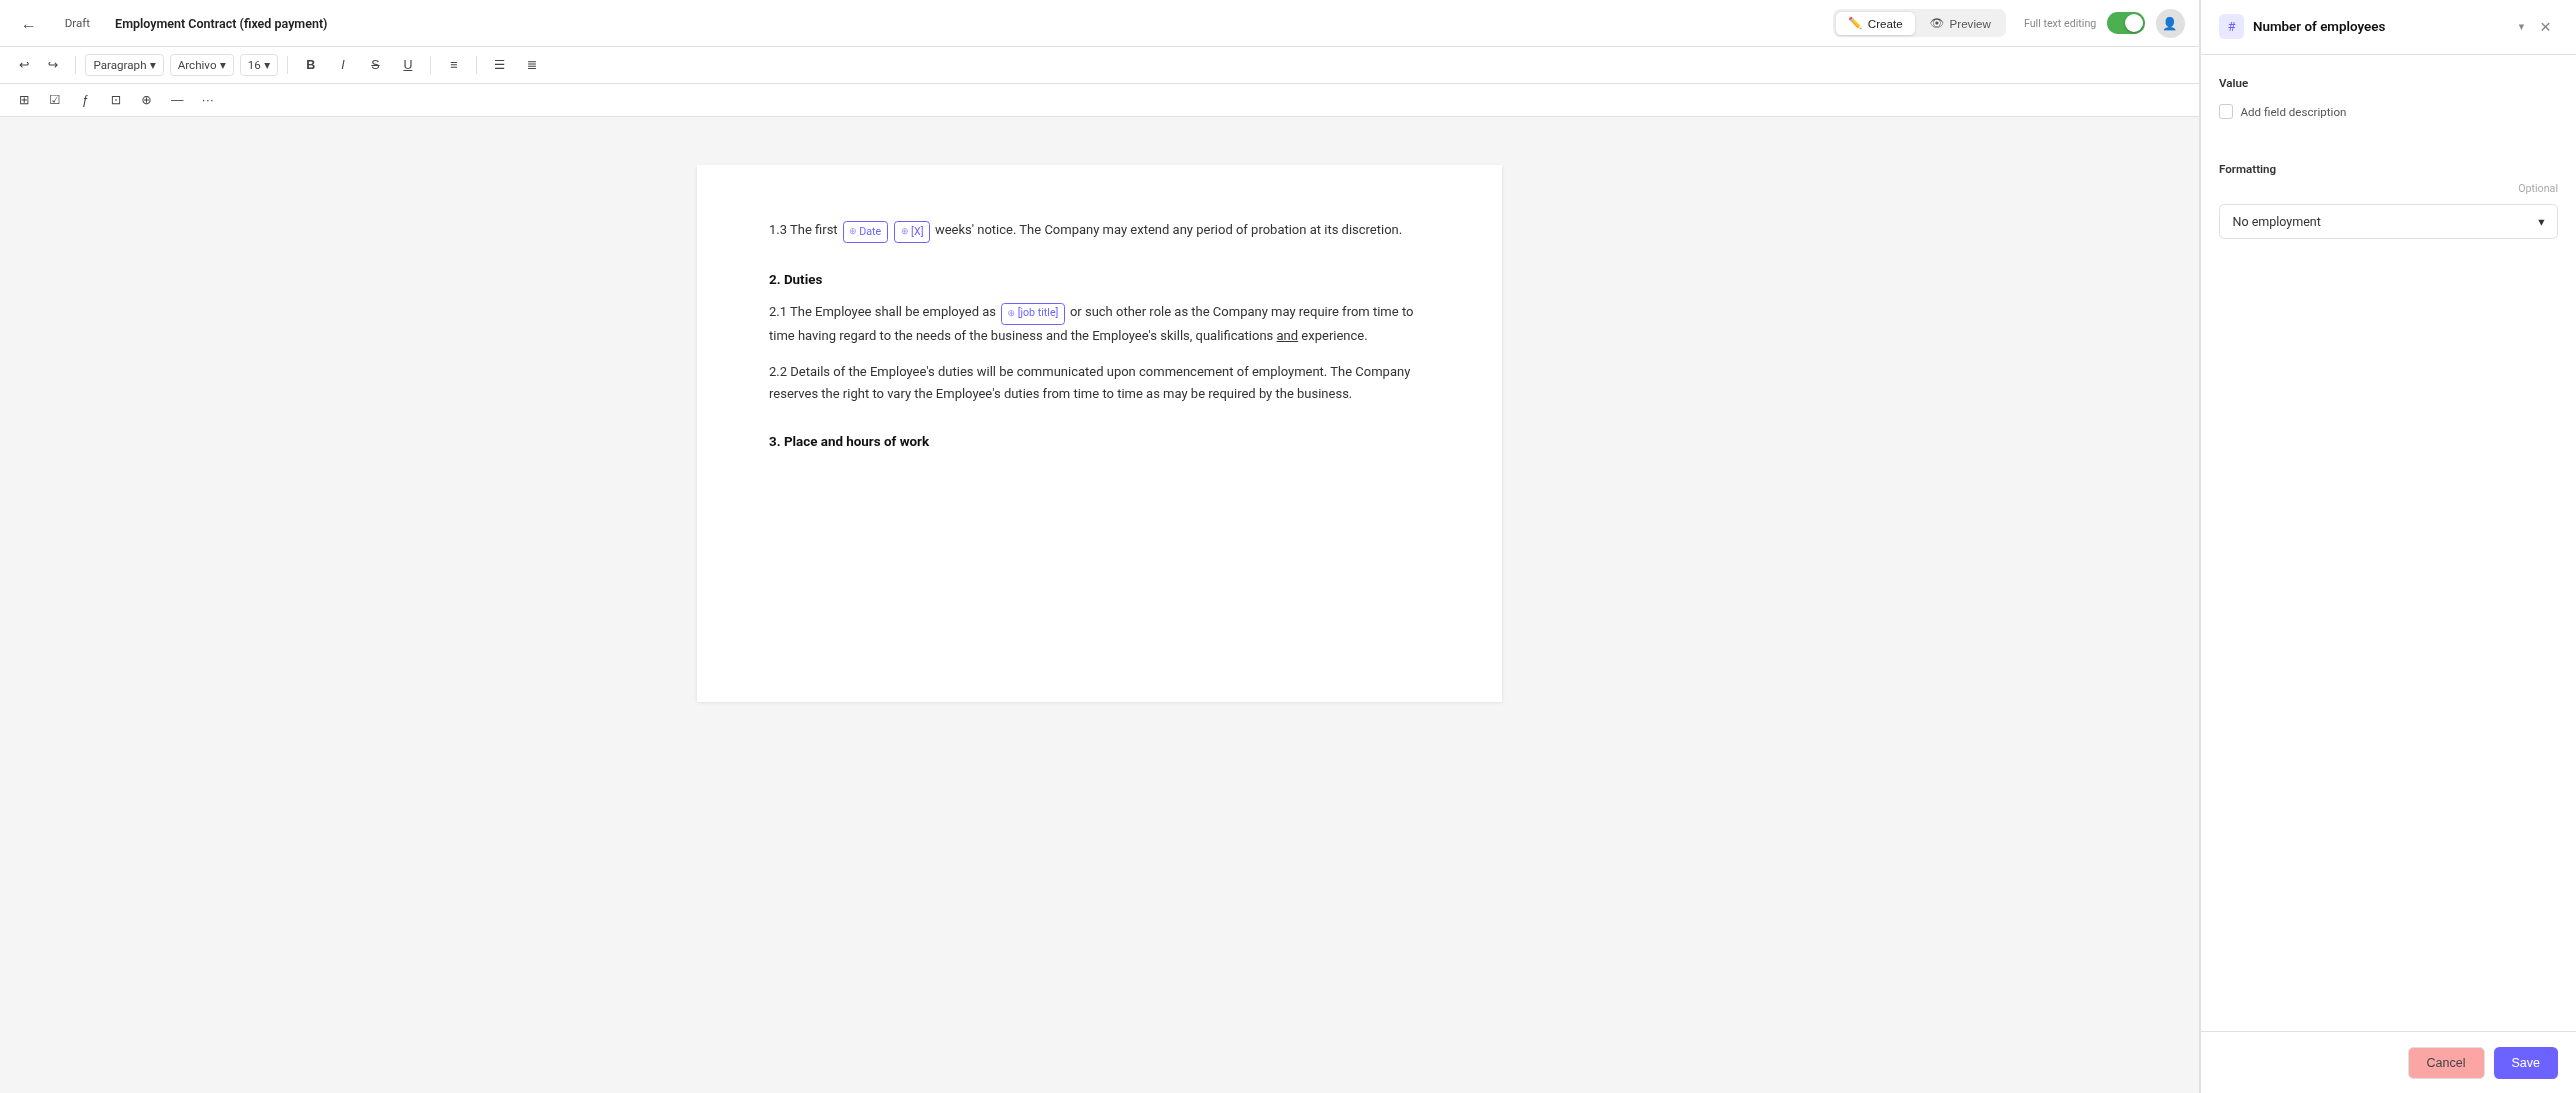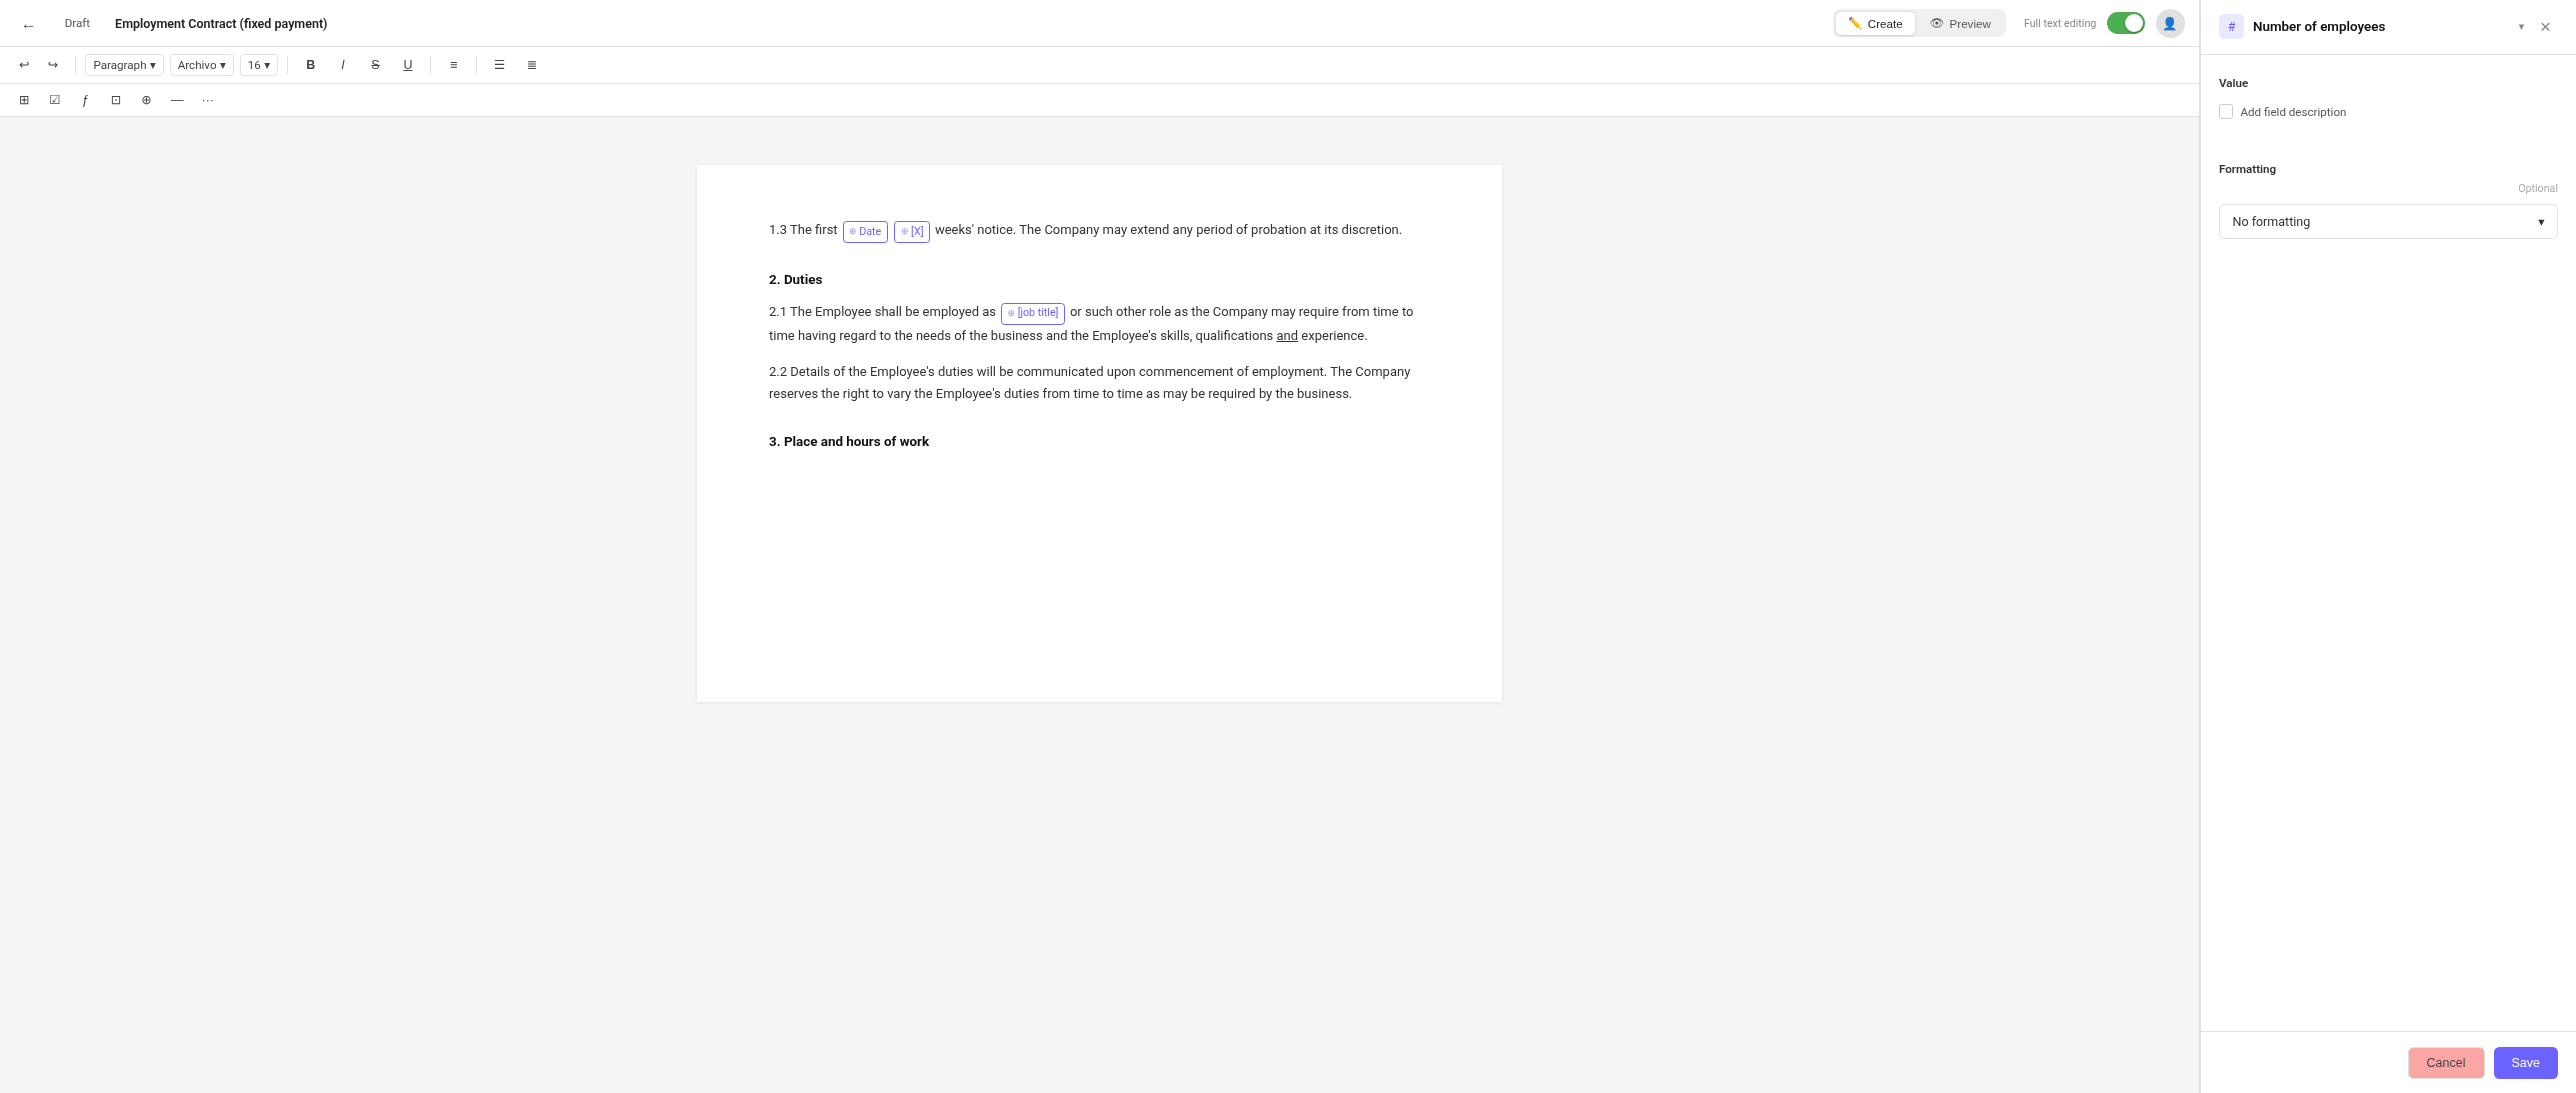--- a/index.html
+++ b/index.html
@@ -542,21 +542,21 @@
       <span class="checkbox-label">Add field description</span>
     </div>
 
     
     <div class="section-row">
       <span class="section-label">Formatting</span>
       <span class="optional-badge">Optional</span>
     </div>
 
     <div class="formatting-select">
-      <span>No formatting</span>
+      <span>No employment</span>
       <span>▾</span>
     </div>
 
   </div>
 
   <div class="panel-footer">
     <button class="btn-cancel">Cancel</button>
     <button class="btn-save">Save</button>
   </div>
 

